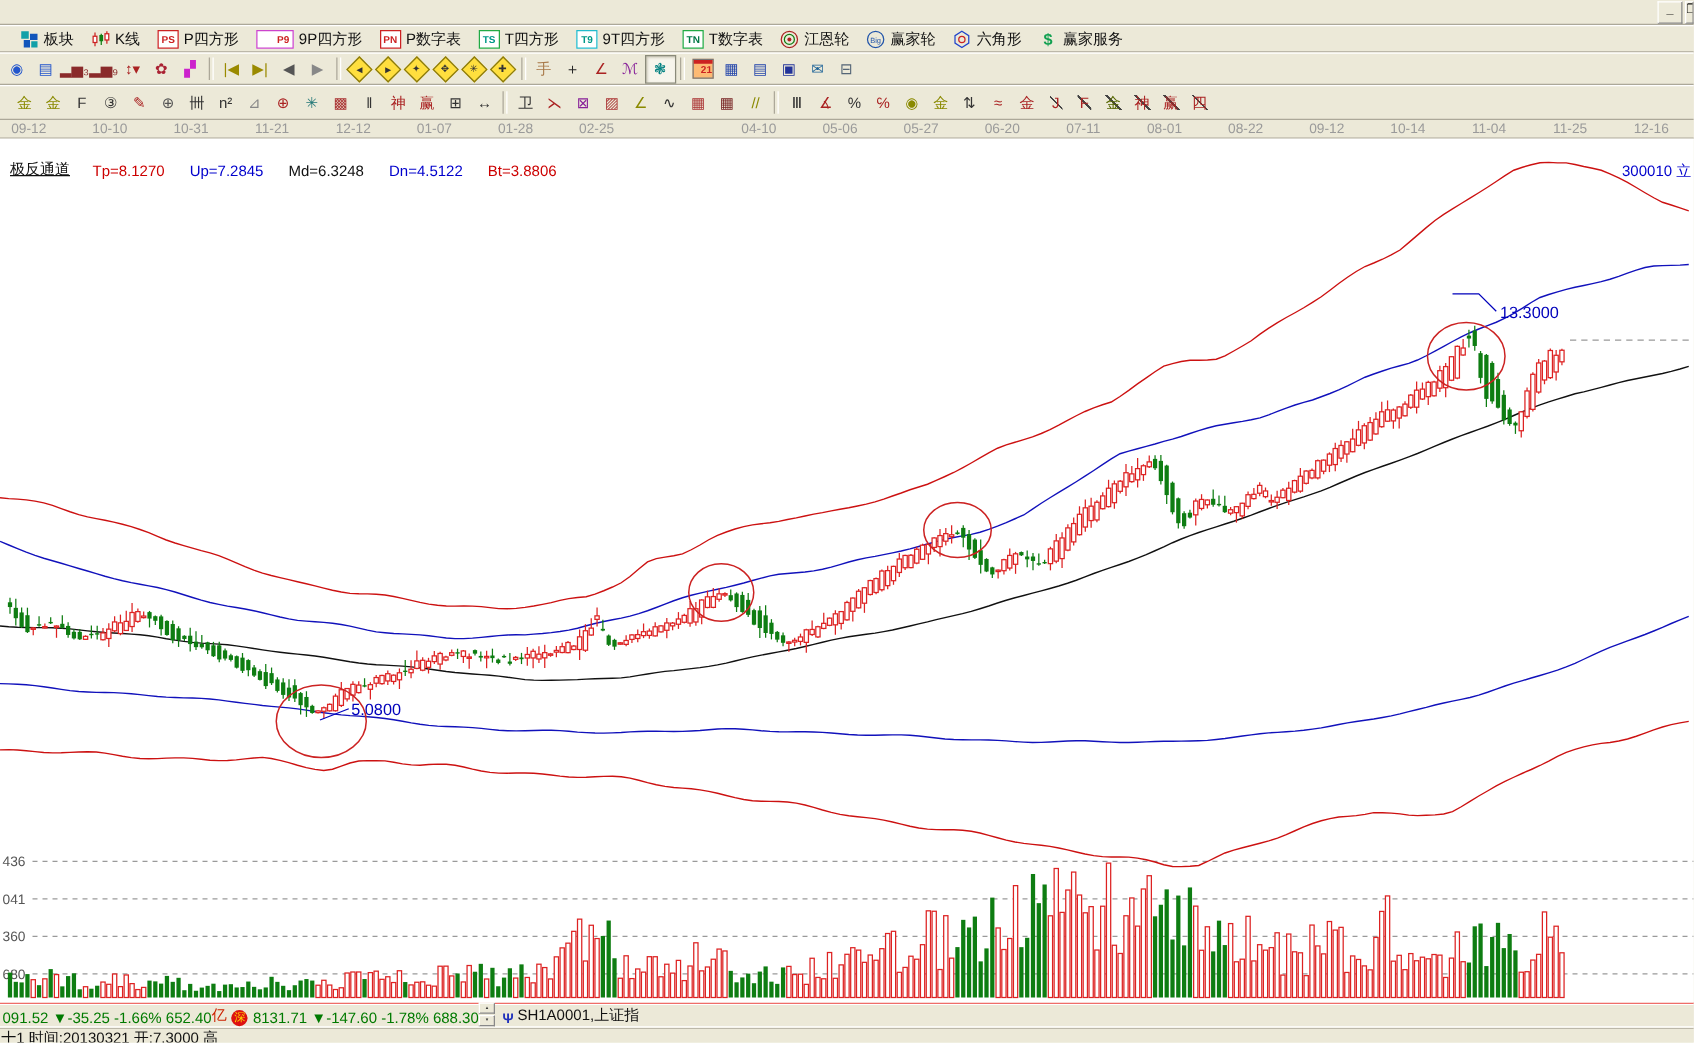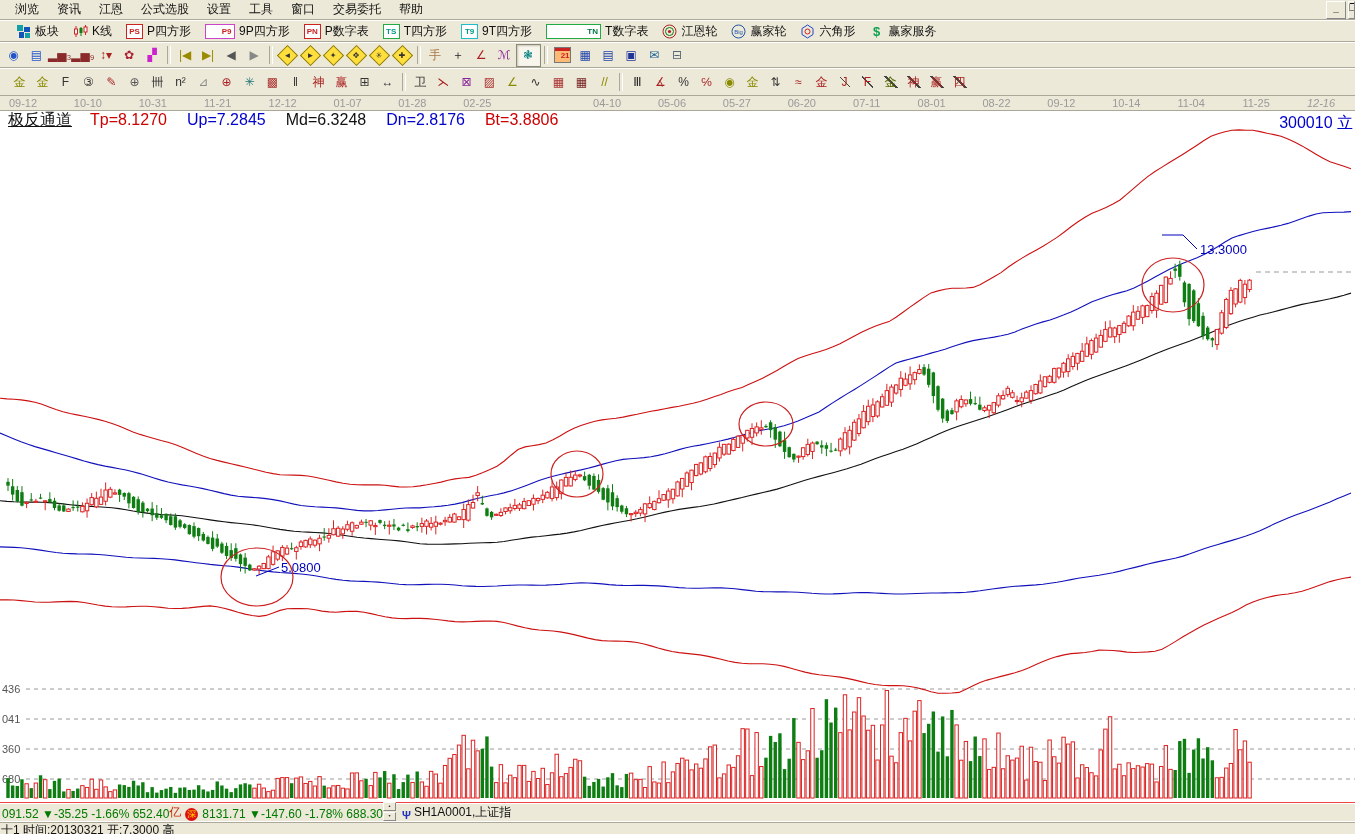--- a/index.html
+++ b/index.html
@@ -33,22 +33,22 @@
   .cal{width:15px;height:14px;background:#fdba74;border:1px solid #777;position:relative;
        font-size:8px;font-weight:bold;color:#cc2222;text-align:right;line-height:16px}
   .cal::before{content:"";position:absolute;top:0;left:0;right:0;height:3px;background:#cc2222}
   .slash{background:linear-gradient(45deg,transparent 46%,#444 46%,#444 54%,transparent 54%)}
   .glyph{line-height:1;white-space:nowrap}
   
   #dateaxis{height:14px;position:relative;background:#ece9d8;border-bottom:1px solid #aca899;overflow:hidden}
   .tick{position:absolute;top:1px;transform:translateX(-50%);font-size:11px;color:#9a9a9a;white-space:nowrap}
   
   #chartwrap{position:relative;height:690px;background:#fff;border-top:1px solid #fff}
-  #indrow{position:absolute;top:0;left:0;right:0;height:16px;display:flex;align-items:center;
-          padding-left:8px;font-size:16px;z-index:2;pointer-events:none}
+  #indrow{position:absolute;top:16px;left:0;right:0;height:16px;display:flex;align-items:flex-end;
+          padding-left:8px;font-size:12px;z-index:2;pointer-events:none}
   #indname{text-decoration:underline;margin-right:18px;color:#111}
   .indval{margin-right:20px;white-space:nowrap}
   #symbol{position:absolute;right:2px;top:1px;color:#0000cc;white-space:nowrap}
   #chart{position:absolute;left:0;top:0}
   
   #statusbar{height:18px;display:flex;align-items:flex-end;background:#ece9d8;
              border-top:1px solid #ef4444;box-shadow:inset 0 1px 0 #fff;padding-left:2px;white-space:nowrap}
   .grn{color:#007a00}
   .red{color:#cc2200}
   #szbadge{width:13px;height:13px;border-radius:50%;background:#dd1111;color:#ffd400;font-size:9px;
@@ -63,31 +63,20 @@
   #antenna{color:#2233bb;font-size:11px;margin:0 3px;font-weight:bold}
   #stsymbol{overflow:hidden;white-space:nowrap}
   
   #bottombar{height:16px;display:flex;align-items:center;background:#ece9d8;border-top:1px solid #fff;
              box-shadow:inset 0 1px 0 #aca899;padding-left:1px;white-space:nowrap;overflow:hidden}
 </style>
 </head>
 <body>
 
 <div id="menubar" class="bar">
-  <div id="menuitems" style="display: flex;">
-      <div class="menu-item">浏览</div>
-      <div class="menu-item">资讯</div>
-      <div class="menu-item">江恩</div>
-      <div class="menu-item">公式选股</div>
-      <div class="menu-item">设置</div>
-      <div class="menu-item">工具</div>
-      <div class="menu-item">窗口</div>
-      <div class="menu-item">交易委托</div>
-      <div class="menu-item">帮助</div>
-    </div>
   <div id="winbtns">
     <div class="winbtn">_</div>
     <div class="winbtn cut">❐</div>
   </div>
 </div>
 
 <div id="tb1" class="bar">
     <div class="fbtn">
       <span style="display: flex;">
         <svg xmlns="http://www.w3.org/2000/svg" width="15" height="15" viewBox="0 0 15 15">
@@ -126,21 +115,21 @@
     </div>
     <div class="fbtn">
       <span class="badge" style="border: 1px solid rgb(34, 170, 68); color: rgb(0, 153, 136);">TS</span>
       <span>T四方形</span>
     </div>
     <div class="fbtn">
       <span class="badge" style="border: 1px solid rgb(34, 187, 204); color: rgb(0, 153, 136);">T9</span>
       <span>9T四方形</span>
     </div>
     <div class="fbtn">
-      <span class="badge" style="border: 1px solid rgb(34, 170, 68); color: rgb(0, 119, 68); padding-left: 38px;">TN</span>
+      <span class="badge" style="border: 1px solid rgb(34, 170, 68); color: rgb(0, 119, 68);">TN</span>
       <span>T数字表</span>
     </div>
     <div class="fbtn">
       <span style="display: flex;">
         <svg xmlns="http://www.w3.org/2000/svg" width="15" height="15" viewBox="0 0 15 15">
           <circle cx="7.5" cy="7.5" r="6.5" fill="none" stroke="#aa2222"></circle>
           <circle cx="7.5" cy="7.5" r="4" fill="none" stroke="#0e7d12"></circle>
           <circle cx="7.5" cy="7.5" r="1.6" fill="#aa2222"></circle>
         </svg>
       </span>
@@ -417,27 +406,27 @@
     <span class="tick" style="left: 672px;">05-06</span>
     <span class="tick" style="left: 736.9px;">05-27</span>
     <span class="tick" style="left: 801.8px;">06-20</span>
     <span class="tick" style="left: 866.7px;">07-11</span>
     <span class="tick" style="left: 931.6px;">08-01</span>
     <span class="tick" style="left: 996.5px;">08-22</span>
     <span class="tick" style="left: 1061.4px;">09-12</span>
     <span class="tick" style="left: 1126.3px;">10-14</span>
     <span class="tick" style="left: 1191.2px;">11-04</span>
     <span class="tick" style="left: 1256.1px;">11-25</span>
-    <span class="tick" style="left: 1321px; font-style: italic;">12-16</span>
+    <span class="tick" style="left: 1321px;">12-16</span>
   </div>
 
 <div id="chartwrap">
   <div id="indrow">
     <span id="indname">极反通道</span>
-    <span id="indvals"><span class="indval" style="color: rgb(204, 0, 0);">Tp=8.1270</span><span class="indval" style="color: rgb(0, 0, 204);">Up=7.2845</span><span class="indval" style="color: rgb(17, 17, 17);">Md=6.3248</span><span class="indval" style="color: rgb(0, 0, 204);">Dn=2.8176</span><span class="indval" style="color: rgb(204, 0, 0);">Bt=3.8806</span></span>
+    <span id="indvals"><span class="indval" style="color: rgb(204, 0, 0);">Tp=8.1270</span><span class="indval" style="color: rgb(0, 0, 204);">Up=7.2845</span><span class="indval" style="color: rgb(17, 17, 17);">Md=6.3248</span><span class="indval" style="color: rgb(0, 0, 204);">Dn=4.5122</span><span class="indval" style="color: rgb(204, 0, 0);">Bt=3.8806</span></span>
     <span id="symbol">300010 立</span>
   </div>
   <svg id="chart" width="1355" height="690">
       <rect x="0" y="0" width="1355" height="690" fill="#ffffff"></rect>
       <line x1="26" y1="577" x2="1355" y2="577" stroke="#9a9a9a" stroke-dasharray="4 4" stroke-width="1"></line>
       <text x="2" y="581" font-size="11" fill="#555">436</text>
       <line x1="26" y1="607" x2="1355" y2="607" stroke="#9a9a9a" stroke-dasharray="4 4" stroke-width="1"></line>
       <text x="2" y="611" font-size="11" fill="#555">041</text>
       <line x1="26" y1="637" x2="1355" y2="637" stroke="#9a9a9a" stroke-dasharray="4 4" stroke-width="1"></line>
       <text x="2" y="641" font-size="11" fill="#555">360</text>

